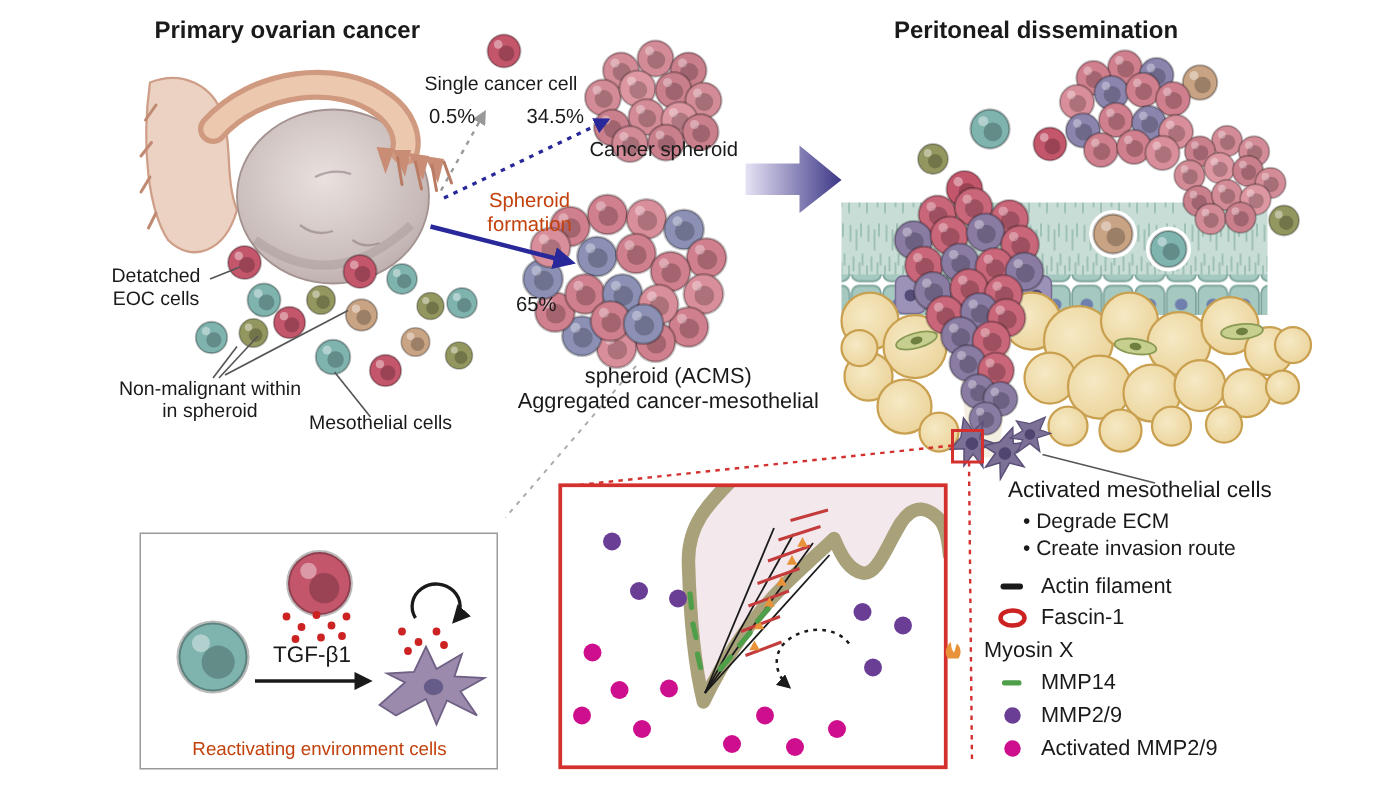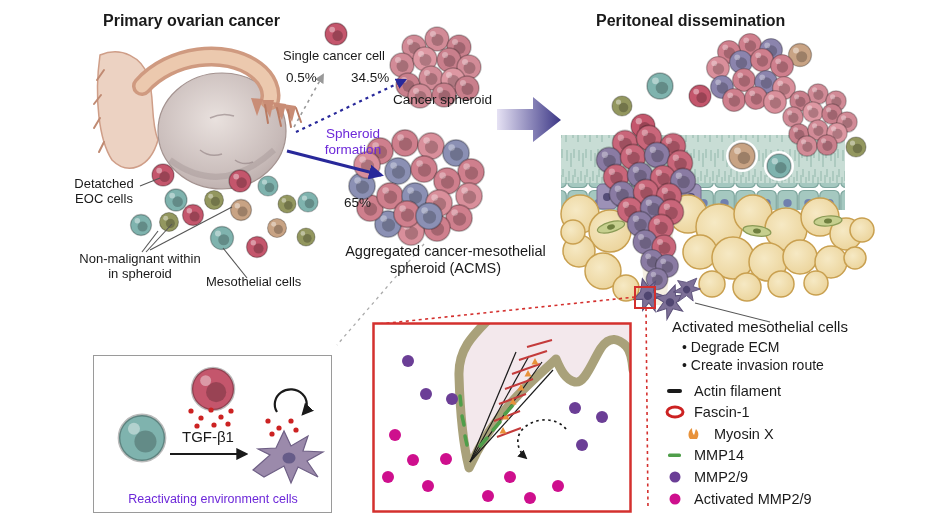--- a/index.html
+++ b/index.html
@@ -2,21 +2,21 @@
 <html><head>
 <meta charset="utf-8">
 <style>
   html,body{margin:0;padding:0;background:#ffffff;}
   #canvas{position:relative;width:933px;height:526px;background:#ffffff;overflow:hidden;
           font-family:"Liberation Sans","DejaVu Sans",sans-serif;color:#1a1a1a;}
   #scene{position:absolute;left:0;top:0;}
   .lbl{position:absolute;font-size:13px;line-height:1.15;white-space:nowrap;}
   .ctr{text-align:center;white-space:normal;}
   .bold{font-weight:bold;}
-  .red{color:#6d28d9;}
+  .red{color:#c2410c;}
   .t16{font-size:16px;}
   .t135{font-size:13.5px;}
   .t145{font-size:14.5px;}
   .t15{font-size:15px;}
   .legend-row{position:absolute;display:flex;align-items:center;gap:8px;height:16px;}
   .legend-row span{font-size:14.5px;}
   .ibox{position:absolute;left:93px;top:355px;width:239px;height:158px;
         border:1.5px solid #9a9a9a;background:transparent;box-sizing:border-box;}
 </style>
 </head>
@@ -396,22 +396,22 @@
 <div class="lbl t135" style="left:351px;top:70px;">34.5%</div>
 <div class="lbl t135" style="left:393px;top:92px;">Cancer spheroid</div>
 
 <div class="lbl ctr red t135" style="left:315px;top:126px;width:76px;">
   <div>Spheroid</div>
   <div>formation</div>
 </div>
 <div class="lbl t135" style="left:344px;top:177px;margin-top:18px;">65%</div>
 
 <div class="lbl ctr t145" style="left:318px;top:243px;width:255px;">
+  <div>spheroid (ACMS)</div>
   <div>Aggregated cancer-mesothelial</div>
-  <div>spheroid (ACMS)</div>
 </div>
 
 <div class="lbl ctr" style="left:66px;top:177px;width:76px;">
   <div>Detatched</div>
   <div>EOC cells</div>
 </div>
 <div class="lbl ctr" style="left:60px;top:252px;width:160px;">
   <div>Non-malignant within</div>
   <div>in spheroid</div>
 </div>
@@ -430,21 +430,21 @@
         <rect x="3" y="6" width="15" height="4" rx="2" fill="#1a1a1a"></rect>
       </svg>
   <span>Actin filament</span>
 </div>
 <div class="legend-row" style="left:664px;top:404px;">
   <svg width="22" height="16">
         <ellipse cx="11" cy="8" rx="8" ry="5" fill="none" stroke="#cc2222" stroke-width="3"></ellipse>
       </svg>
   <span>Fascin-1</span>
 </div>
-<div class="legend-row" style="left:684px;top:426px;align-items:flex-end;">
+<div class="legend-row" style="left:626px;top:426px;align-items:flex-end;">
   <svg width="22" height="16">
     <path d="M6,13 C3,9 5,4 8,2 C8,6 9,8 10,9 C11,7 11,5 12,3 C15,6 15,10 13,13 Z" fill="#e8923a"></path>
   </svg>
   <span>Myosin X</span>
 </div>
 <div class="legend-row" style="left:664px;top:447px;">
   <svg width="22" height="16">
         <rect x="4" y="6.5" width="13" height="3.5" rx="1.5" fill="#4f9e4a"></rect>
       </svg>
   <span>MMP14</span>

